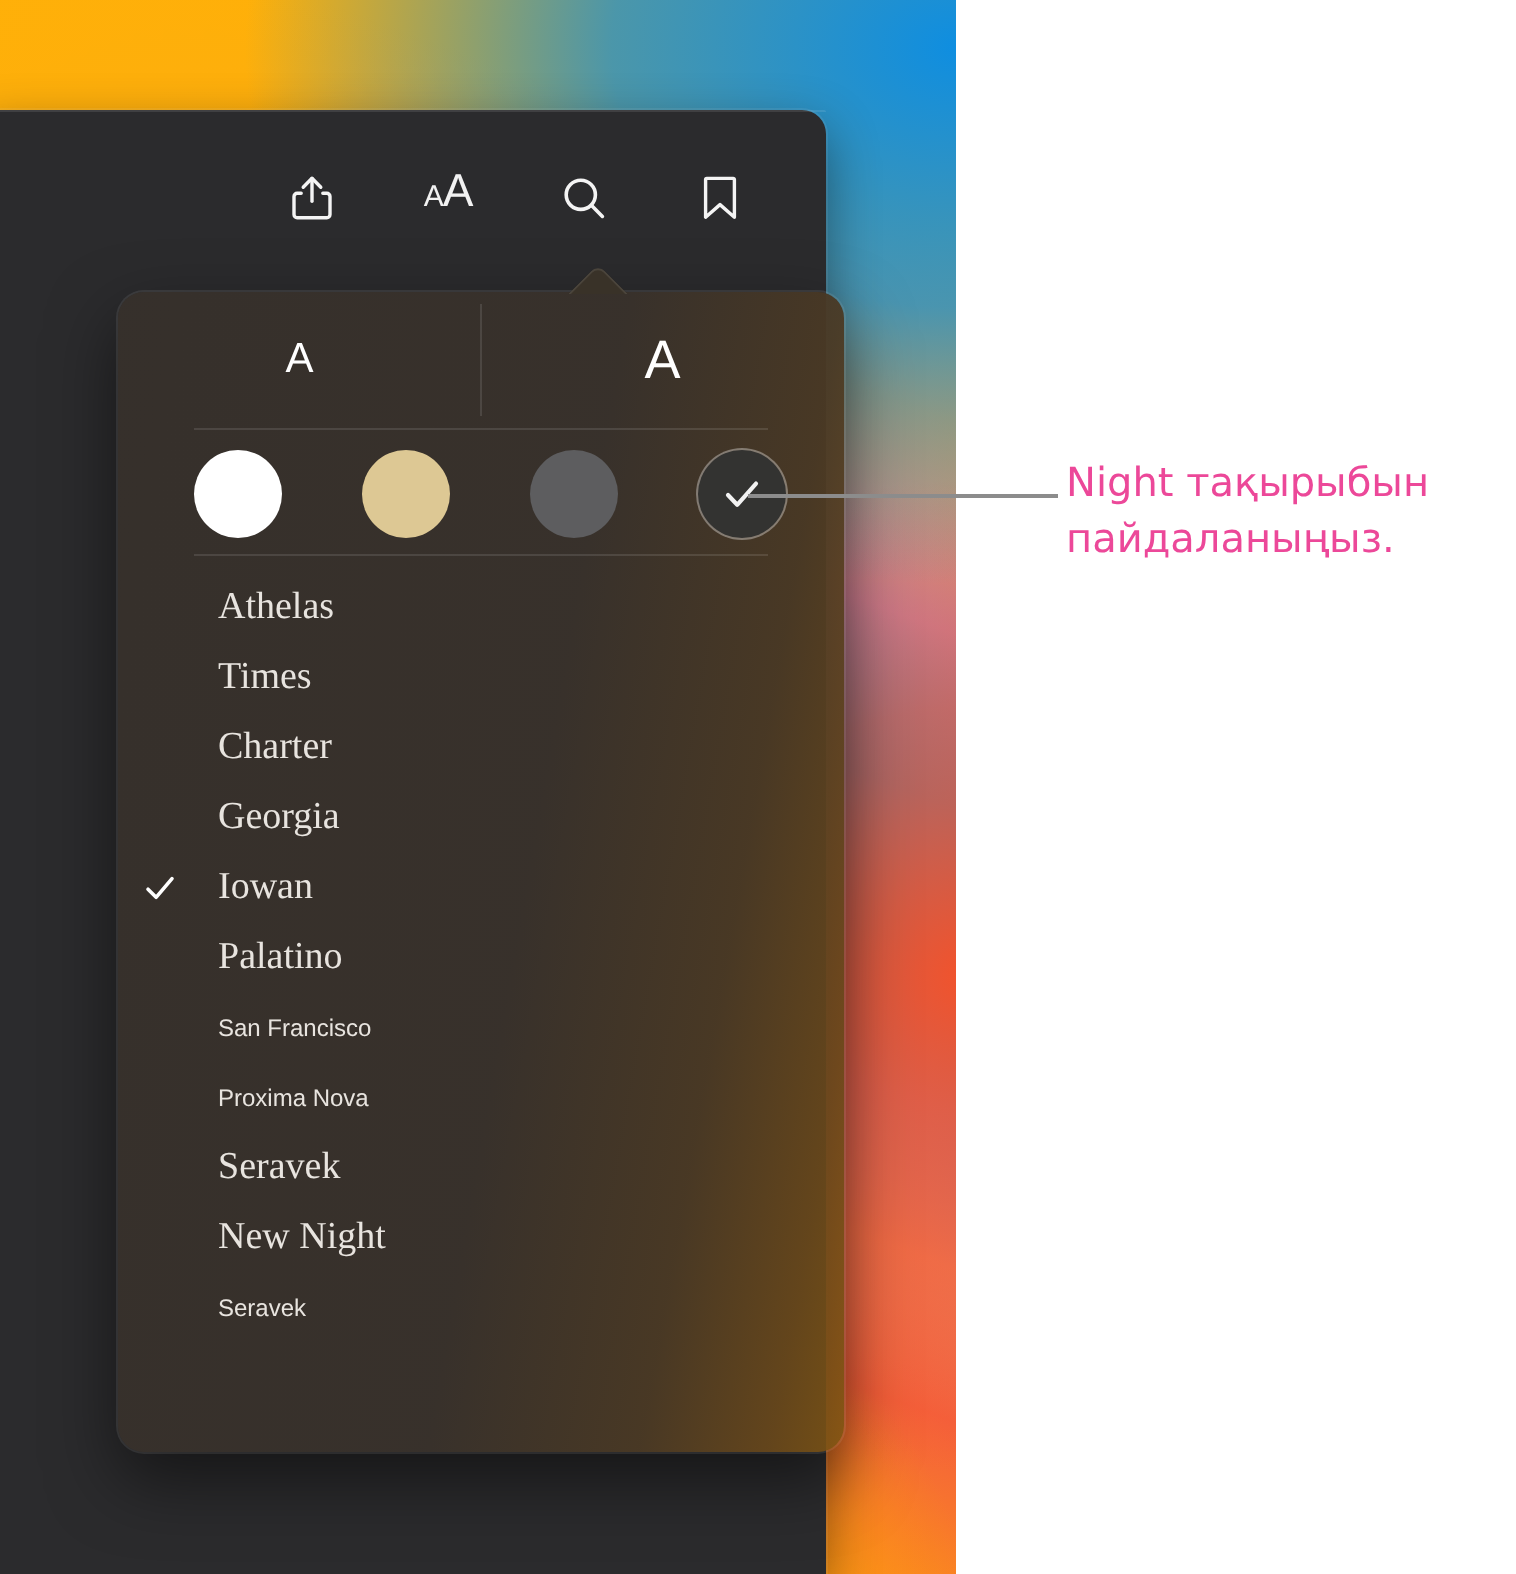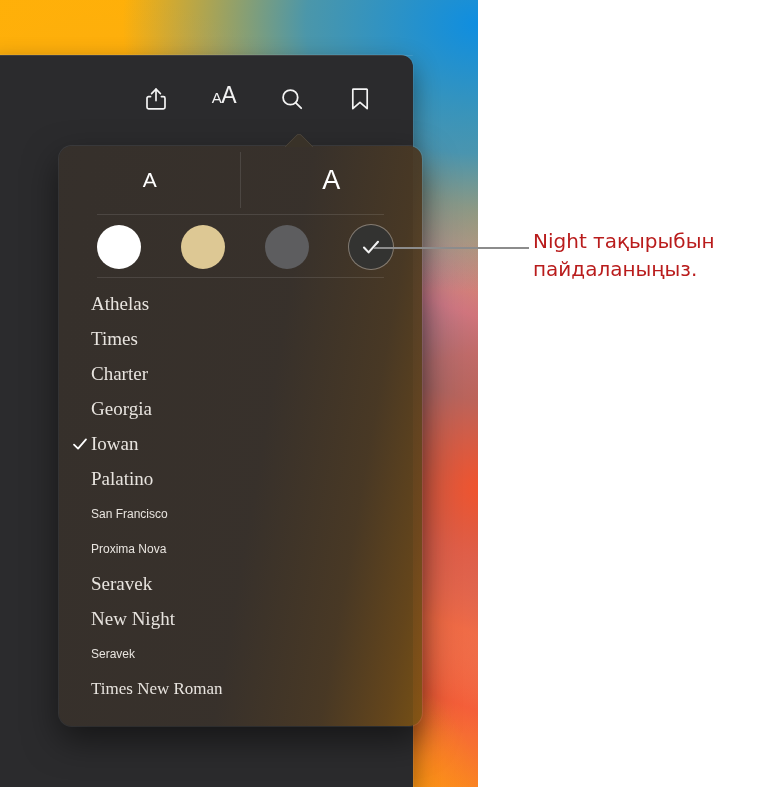--- a/index.html
+++ b/index.html
@@ -144,21 +144,21 @@
   }
   .swatch.sel{ box-shadow:0 0 0 1px rgba(255,255,255,0.35); }
   .swatch svg{ display:block; }
 
   
   .font-list{
     position:absolute; left:0; top:140px; width:363px;
   }
   .font-item{
     height:35px; display:flex; align-items:center;
-    padding-left:32px; cursor:pointer; position:relative;
+    padding-left:50px; cursor:pointer; position:relative;
     color:#e8e4df;
   }
   .font-item .chk{
     position:absolute; left:12px; top:0; height:35px;
     display:flex; align-items:center; justify-content:center;
     width:18px; color:#ffffff;
   }
   .font-item .chk svg{ display:block; }
   .font-item .fname{
     font-size:19px; line-height:1;
@@ -169,21 +169,21 @@
   .tnr    .fname{ font-family:"Liberation Serif", serif; font-size:17px; }
 
   
   .callout-line{
     position:absolute; left:374px; top:247px;
     width:155px; height:2px; background:#8c8c8c;
   }
   .callout-text{
     position:absolute; left:533px; top:227px;
     width:225px;
-    color:#b91c1c;
+    color:#ec4899;
     font-size:20px; line-height:28px;
     font-family:"DejaVu Sans", sans-serif;
   }
 </style>
 </head>
 <body>
 
 <div id="root">
 
   <div class="backdrop">
@@ -305,23 +305,20 @@
       </div>
 
       <div class="font-item serif">
         <span class="fname">New Night</span>
       </div>
 
       <div class="font-item sans">
         <span class="fname">Seravek</span>
       </div>
 
-      <div class="font-item tnr">
-        <span class="fname">Times New Roman</span>
-      </div>
 
     </div>
   </div>
 
   <div class="callout-line"></div>
   <div class="callout-text">
     <div>Night тақырыбын</div>
     <div>пайдаланыңыз.</div>
   </div>
 

